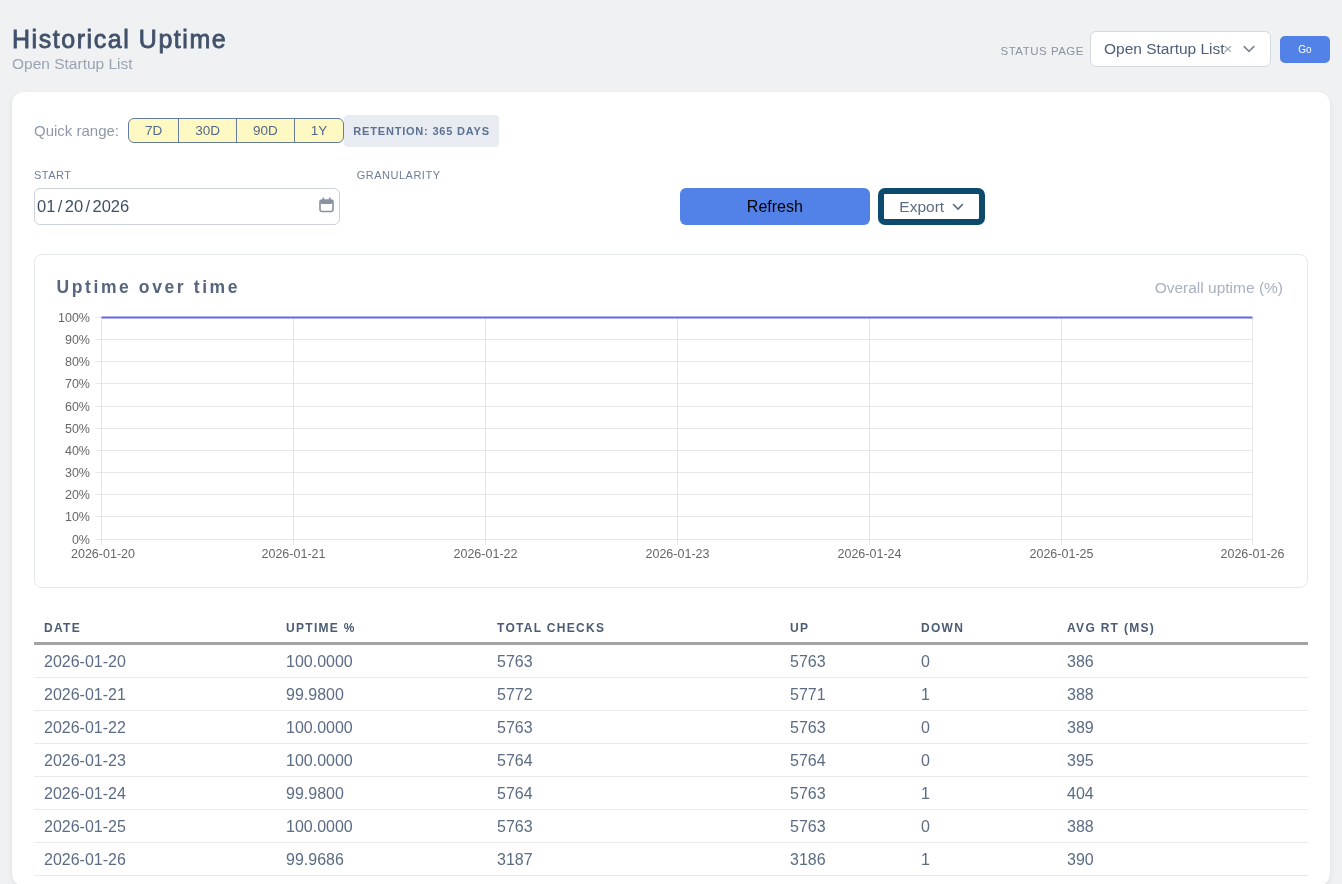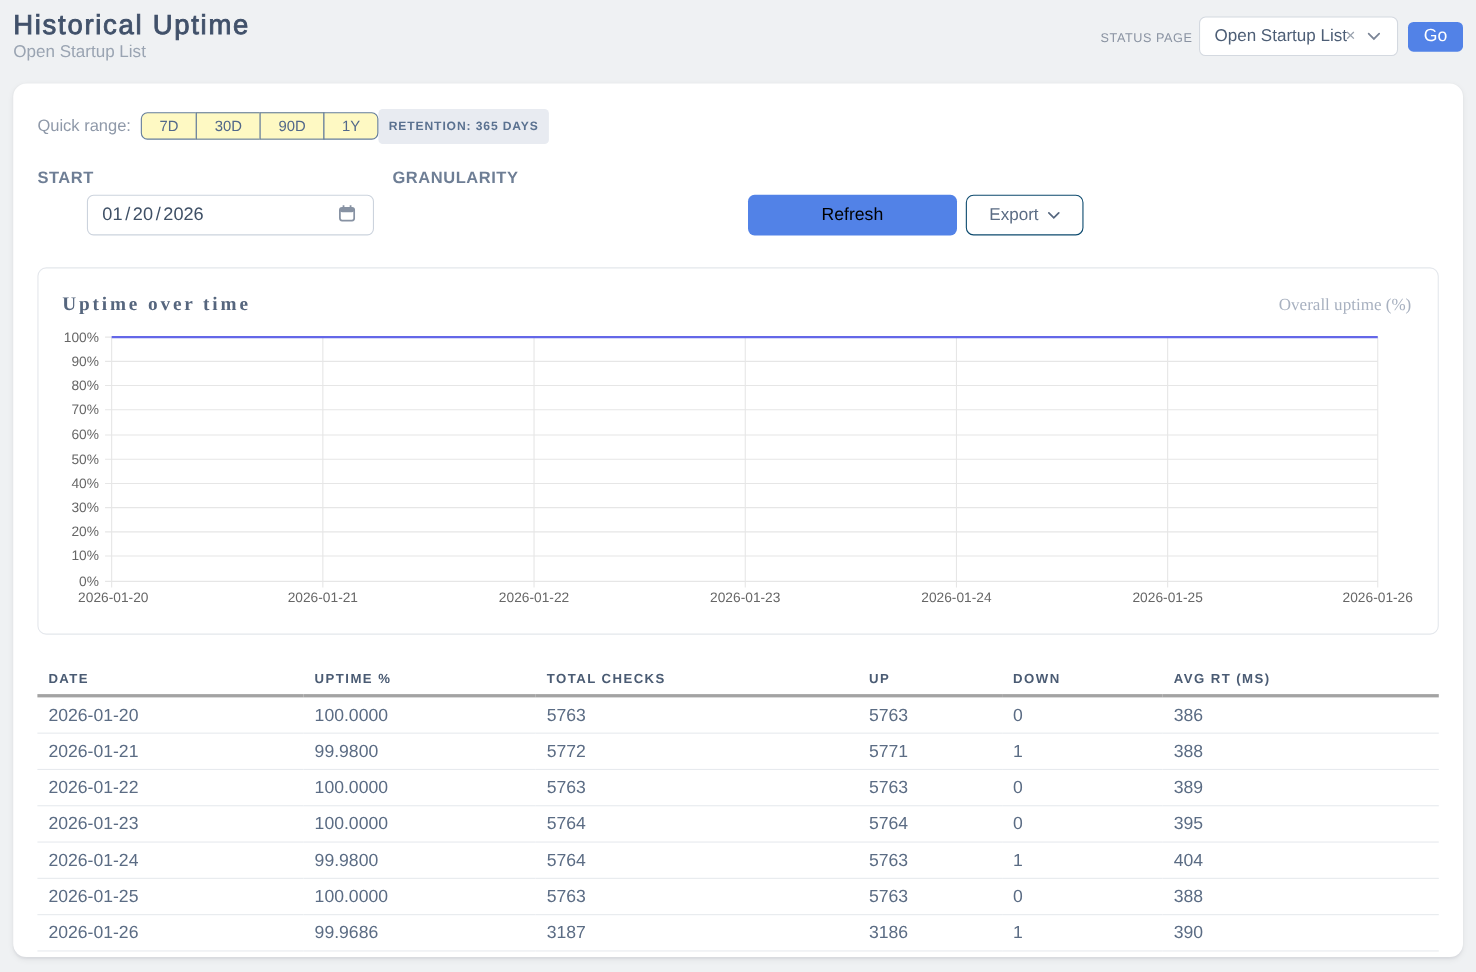--- a/index.html
+++ b/index.html
@@ -5,34 +5,34 @@
   * { margin:0; padding:0; box-sizing:border-box; }
   html,body { width:1342px; height:884px; }
   body {
     background:#eff1f3;
     font-family:"Liberation Sans", sans-serif;
     color:#3d4d62;
     overflow:hidden;
   }
   .page { padding:0 12px; }
   
-  .topbar { display:flex; justify-content:space-between; align-items:flex-start; padding-top:9px; }
+  .topbar { display:flex; justify-content:space-between; align-items:flex-start; padding-top:25px; }
   h1 { font-size:25px; font-weight:normal; -webkit-text-stroke:0.78px #41516a; color:#41516a; letter-spacing:1.55px; }
   .sub { font-size:15.5px; color:#9aa4b2; margin-top:0.5px; }
   .top-right { display:flex; align-items:center; margin-top:6px; }
   .sp-label { font-size:11.5px; letter-spacing:0.5px; color:#8a93a2; margin-right:6px; position:relative; top:1.5px; }
   .sp-select {
     width:181px; height:36px; background:#fff; border:1px solid #d4d9e0; border-radius:6px;
     display:flex; align-items:center; padding:0 13px; font-size:15.5px; color:#4d5e76;
   }
   .sp-select .x { color:#98a1ad; font-size:15.5px; margin-left:-1.5px; position:relative; top:-0.5px; }
   .sp-select svg { margin-left:auto; margin-right:2.5px; }
   .go {
     margin-left:9px; width:50px; height:27px; border:none; border-radius:5px;
-    background:#5282e7; color:#fff; font-size:16px; font-family:inherit;
+    background:#5282e7; color:#fff; font-size:10px; font-family:inherit;
   }
   
   .card {
     margin-top:19px; background:#fff; border-radius:12px;
     box-shadow:0 1px 2px rgba(16,24,40,.05), 0 2px 6px rgba(16,24,40,.06);
     padding:23px 22px 20px 22px;
     height:794px;
   }
   .row1 { display:flex; align-items:center; }
   .qr { display:flex; align-items:center; }
@@ -43,45 +43,45 @@
     height:25px; padding:0 16px; margin-left:-1px; position:relative;
   }
   .seg button:first-child { margin-left:0; border-radius:6px 0 0 6px; }
   .seg button:last-child { border-radius:0 6px 6px 0; }
   .badge {
     background:#e8ebf1; color:#5a7190; font-size:11px; font-weight:bold; letter-spacing:0.8px; margin-right:7px;
     border-radius:4px; height:20px; display:inline-flex; align-items:center; padding:16px 9px;
   }
   
   .filters { display:grid; grid-template-columns:repeat(4, 1fr); gap:17px; margin-top:22px; }
-  .field label { display:block; font-size:15px; letter-spacing:0.5px; color:#6e7e95;font-weight:bold; }
+  .field label { display:block; font-size:11px; letter-spacing:0.5px; color:#6e7e95; }
   .control {
     margin-top:7.5px; height:37px; border:1px solid #ccd3dd; border-radius:6px; background:#fff;
-    display:flex; align-items:center; padding:0 13px; font-size:15.5px; color:#3f5066;margin-left:45px;
+    display:flex; align-items:center; padding:0 2px; font-size:15.5px; color:#3f5066;
   }
   .control svg { margin-left:auto; }
   .control svg.cal { position:relative; top:-1.5px; margin-right:3px; }
   .date-txt { font-size:16.5px; position:relative; top:0.3px; }
   .date-txt .sl { margin:0 2.4px; }
   .btns { display:flex; gap:8px; align-self:end; }
   .refresh {
     flex:1; height:37px; border:none; border-radius:6px; background:#5282e7; color:#000000;
     font-size:16px; font-family:inherit;
   }
   .export {
-    width:107px; height:37px; border:1px solid #0c4a6e; border-radius:7px; background:#fff;
+    width:107px; height:37px; border:6px solid #0c4a6e; border-radius:7px; background:#fff;
     color:#5b6c84; font-size:15.5px; font-family:inherit;
     display:flex; align-items:center; justify-content:center; gap:8px;
   }
   
   .chart-card {
     margin-top:28.5px; border:1px solid #e4e7ec; border-radius:8px; height:334px;
     position:relative; background:#fff;
   }
-  .chart-head { position:absolute; left:24px; right:24px; top:22px; display:flex; justify-content:space-between; align-items:baseline;font-family:Liberation Serif, serif; }
+  .chart-head { position:absolute; left:24px; right:24px; top:22px; display:flex; justify-content:space-between; align-items:baseline; }
   .chart-head h3 { font-size:17.5px; font-weight:bold; color:#56667e; letter-spacing:2.6px; margin-left:-2.5px; }
   .chart-head span { font-size:15.5px; color:#a8b1c0; }
   .chart-svg { position:absolute; left:0; top:1.5px; }
   
   table { width:100%; border-collapse:collapse; margin-top:24.5px; table-layout:fixed; }
   th {
     text-align:left; font-size:12px; letter-spacing:1.3px; color:#4a5b73;
     padding:8.5px 10px 7px 10px; border-bottom:3px solid #a3a3a3;
   }
   td {

